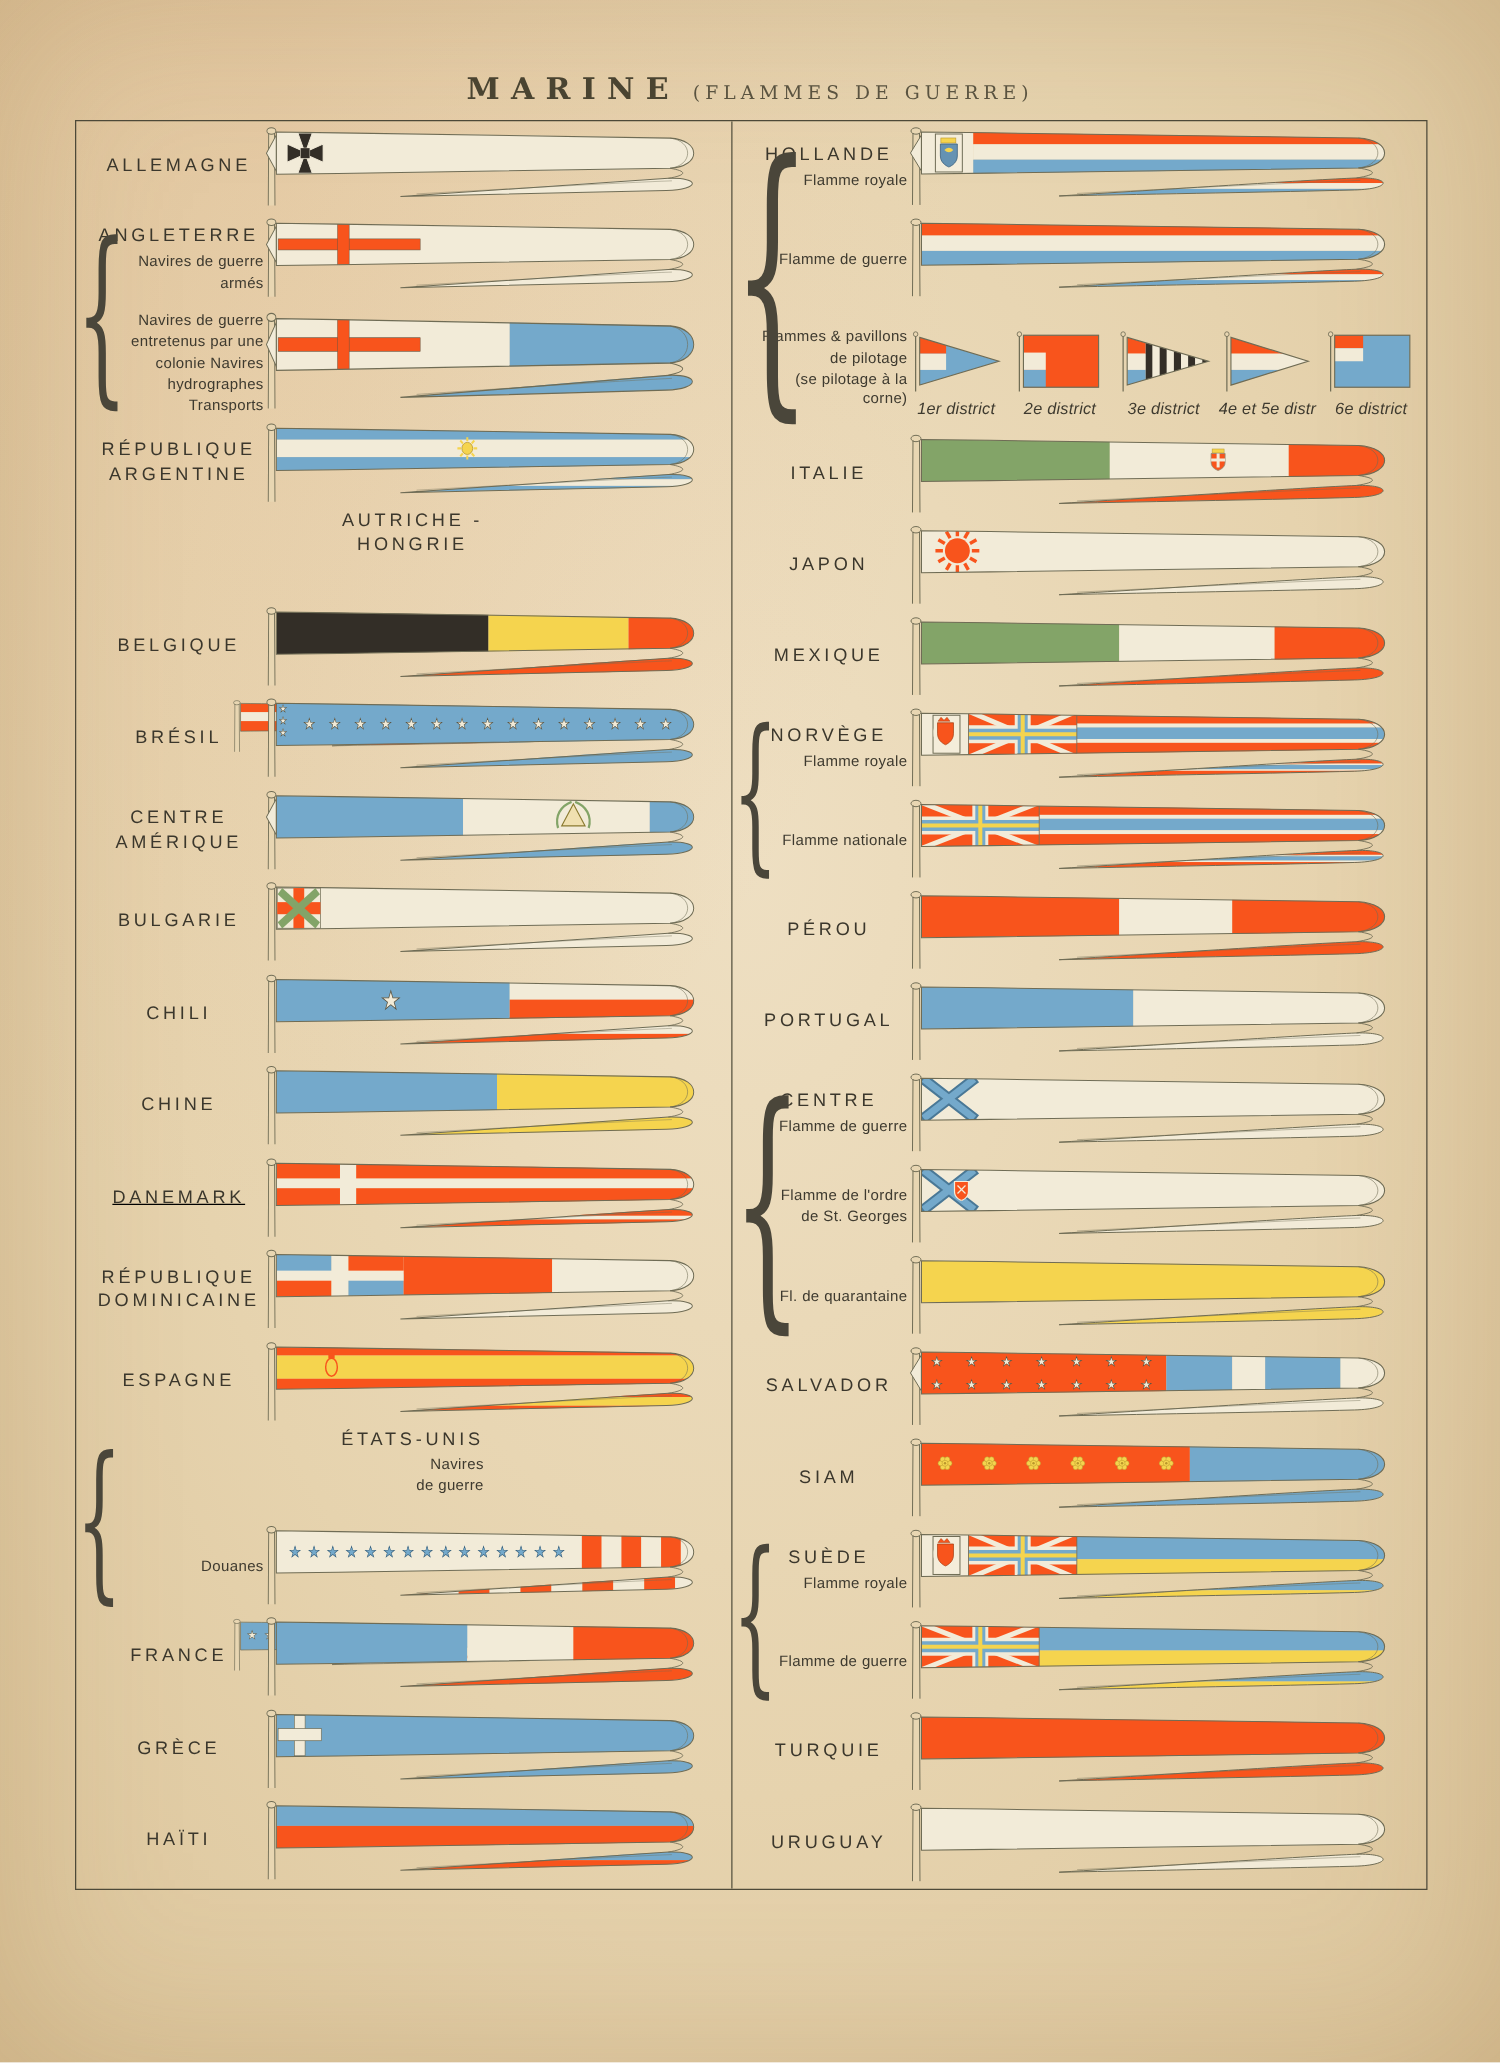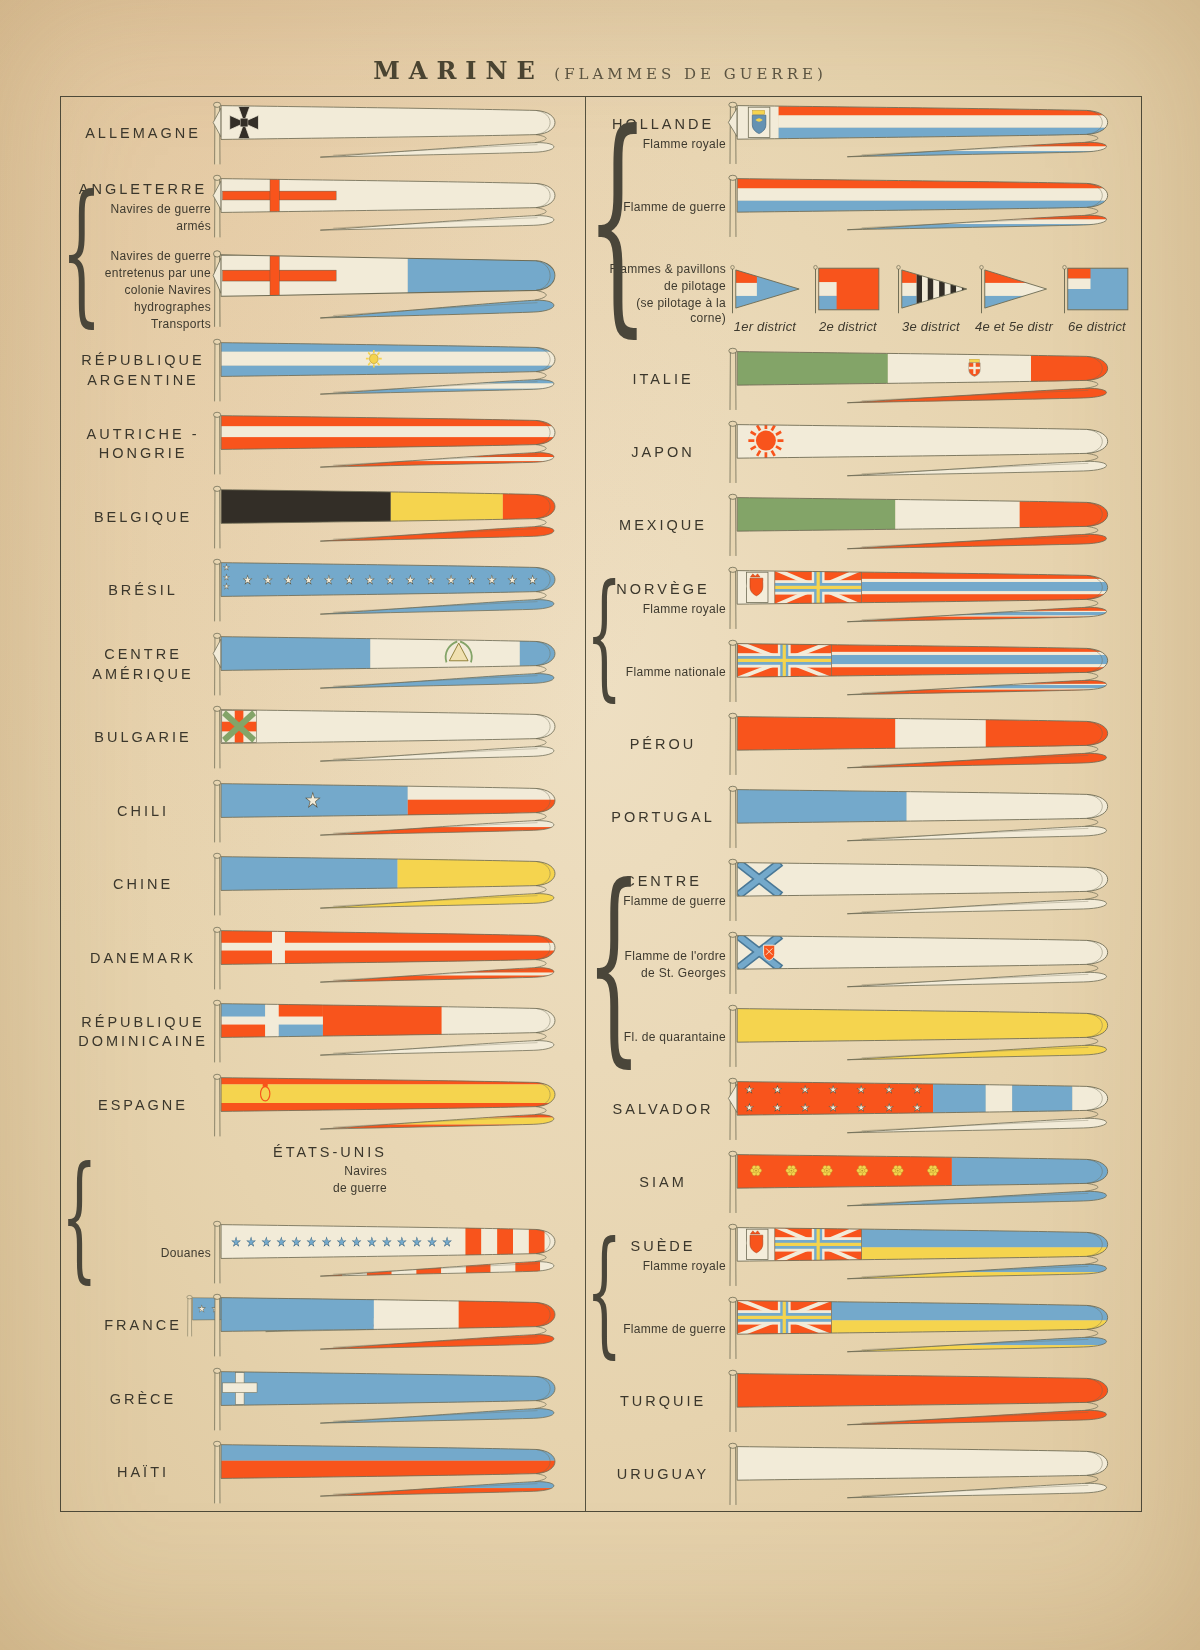--- a/index.html
+++ b/index.html
@@ -189,21 +189,21 @@
                 <line x1="221.5" y1="22.1" x2="218.6" y2="19.2" stroke="#f5d44e" stroke-width="2.2"></line>
                 <line x1="226.4" y1="20.0" x2="226.4" y2="16.0" stroke="#f5d44e" stroke-width="2.2"></line>
                 <line x1="231.3" y1="22.1" x2="234.2" y2="19.2" stroke="#f5d44e" stroke-width="2.2"></line>
               </g>
               <path d="M14,7 C180,9 360,11 452,13 C487,15 487,41 452,43 C360,45 180,47 14,49 Z" fill="none" stroke="#6f6c55" stroke-width="1.1"></path>
               <path d="M452,13 C478,16 478,40 452,43" fill="none" stroke="#6f6c55" stroke-width="0.8" opacity="0.7"></path>
               <path d="M452,43 C472,46 470,50 450,53" fill="none" stroke="#6f6c55" stroke-width="0.9"></path>
             </svg>
           </div>
         </div>
-        <div class="row" style="height: 73.5px;">
+        <div class="row" style="height: 73.5px; flex-direction: column;">
           <div class="lblcell">
             <div class="lbl-main">AUTRICHE -</div>
             <div class="lbl-main">HONGRIE</div>
           </div>
           <div class="flagwrap">
             <svg class="pen" viewBox="0 0 520 84" preserveAspectRatio="none">
               <clipPath id="m5">
                 <path d="M14,7 C180,9 360,11 452,13 C487,15 487,41 452,43 C360,45 180,47 14,49 Z"></path>
               </clipPath>
               <clipPath id="r5">
@@ -422,21 +422,21 @@
               <g clip-path="url(#m11)">
                 <rect x="14" y="3" width="245.44" height="48" fill="#74a9cb"></rect>
                 <rect x="259.44" y="3" width="226.56" height="48" fill="#f5d44e"></rect>
               </g>
               <path d="M14,7 C180,9 360,11 452,13 C487,15 487,41 452,43 C360,45 180,47 14,49 Z" fill="none" stroke="#6f6c55" stroke-width="1.1"></path>
               <path d="M452,13 C478,16 478,40 452,43" fill="none" stroke="#6f6c55" stroke-width="0.8" opacity="0.7"></path>
               <path d="M452,43 C472,46 470,50 450,53" fill="none" stroke="#6f6c55" stroke-width="0.9"></path>
             </svg>
           </div>
         </div>
-        <div class="row" style="height: 73.5px;">
+        <div class="row" style="height: 73.5px; text-decoration: underline;">
           <div class="lblcell">
             <div class="lbl-main">DANEMARK</div>
           </div>
           <div class="flagwrap">
             <svg class="pen" viewBox="0 0 520 84" preserveAspectRatio="none">
               <clipPath id="m12">
                 <path d="M14,7 C180,9 360,11 452,13 C487,15 487,41 452,43 C360,45 180,47 14,49 Z"></path>
               </clipPath>
               <clipPath id="r12">
                 <path d="M152,71 C282,63 402,55 450,53 C486,52 486,64 448,65 C372,67 252,69 152,71 Z"></path>

